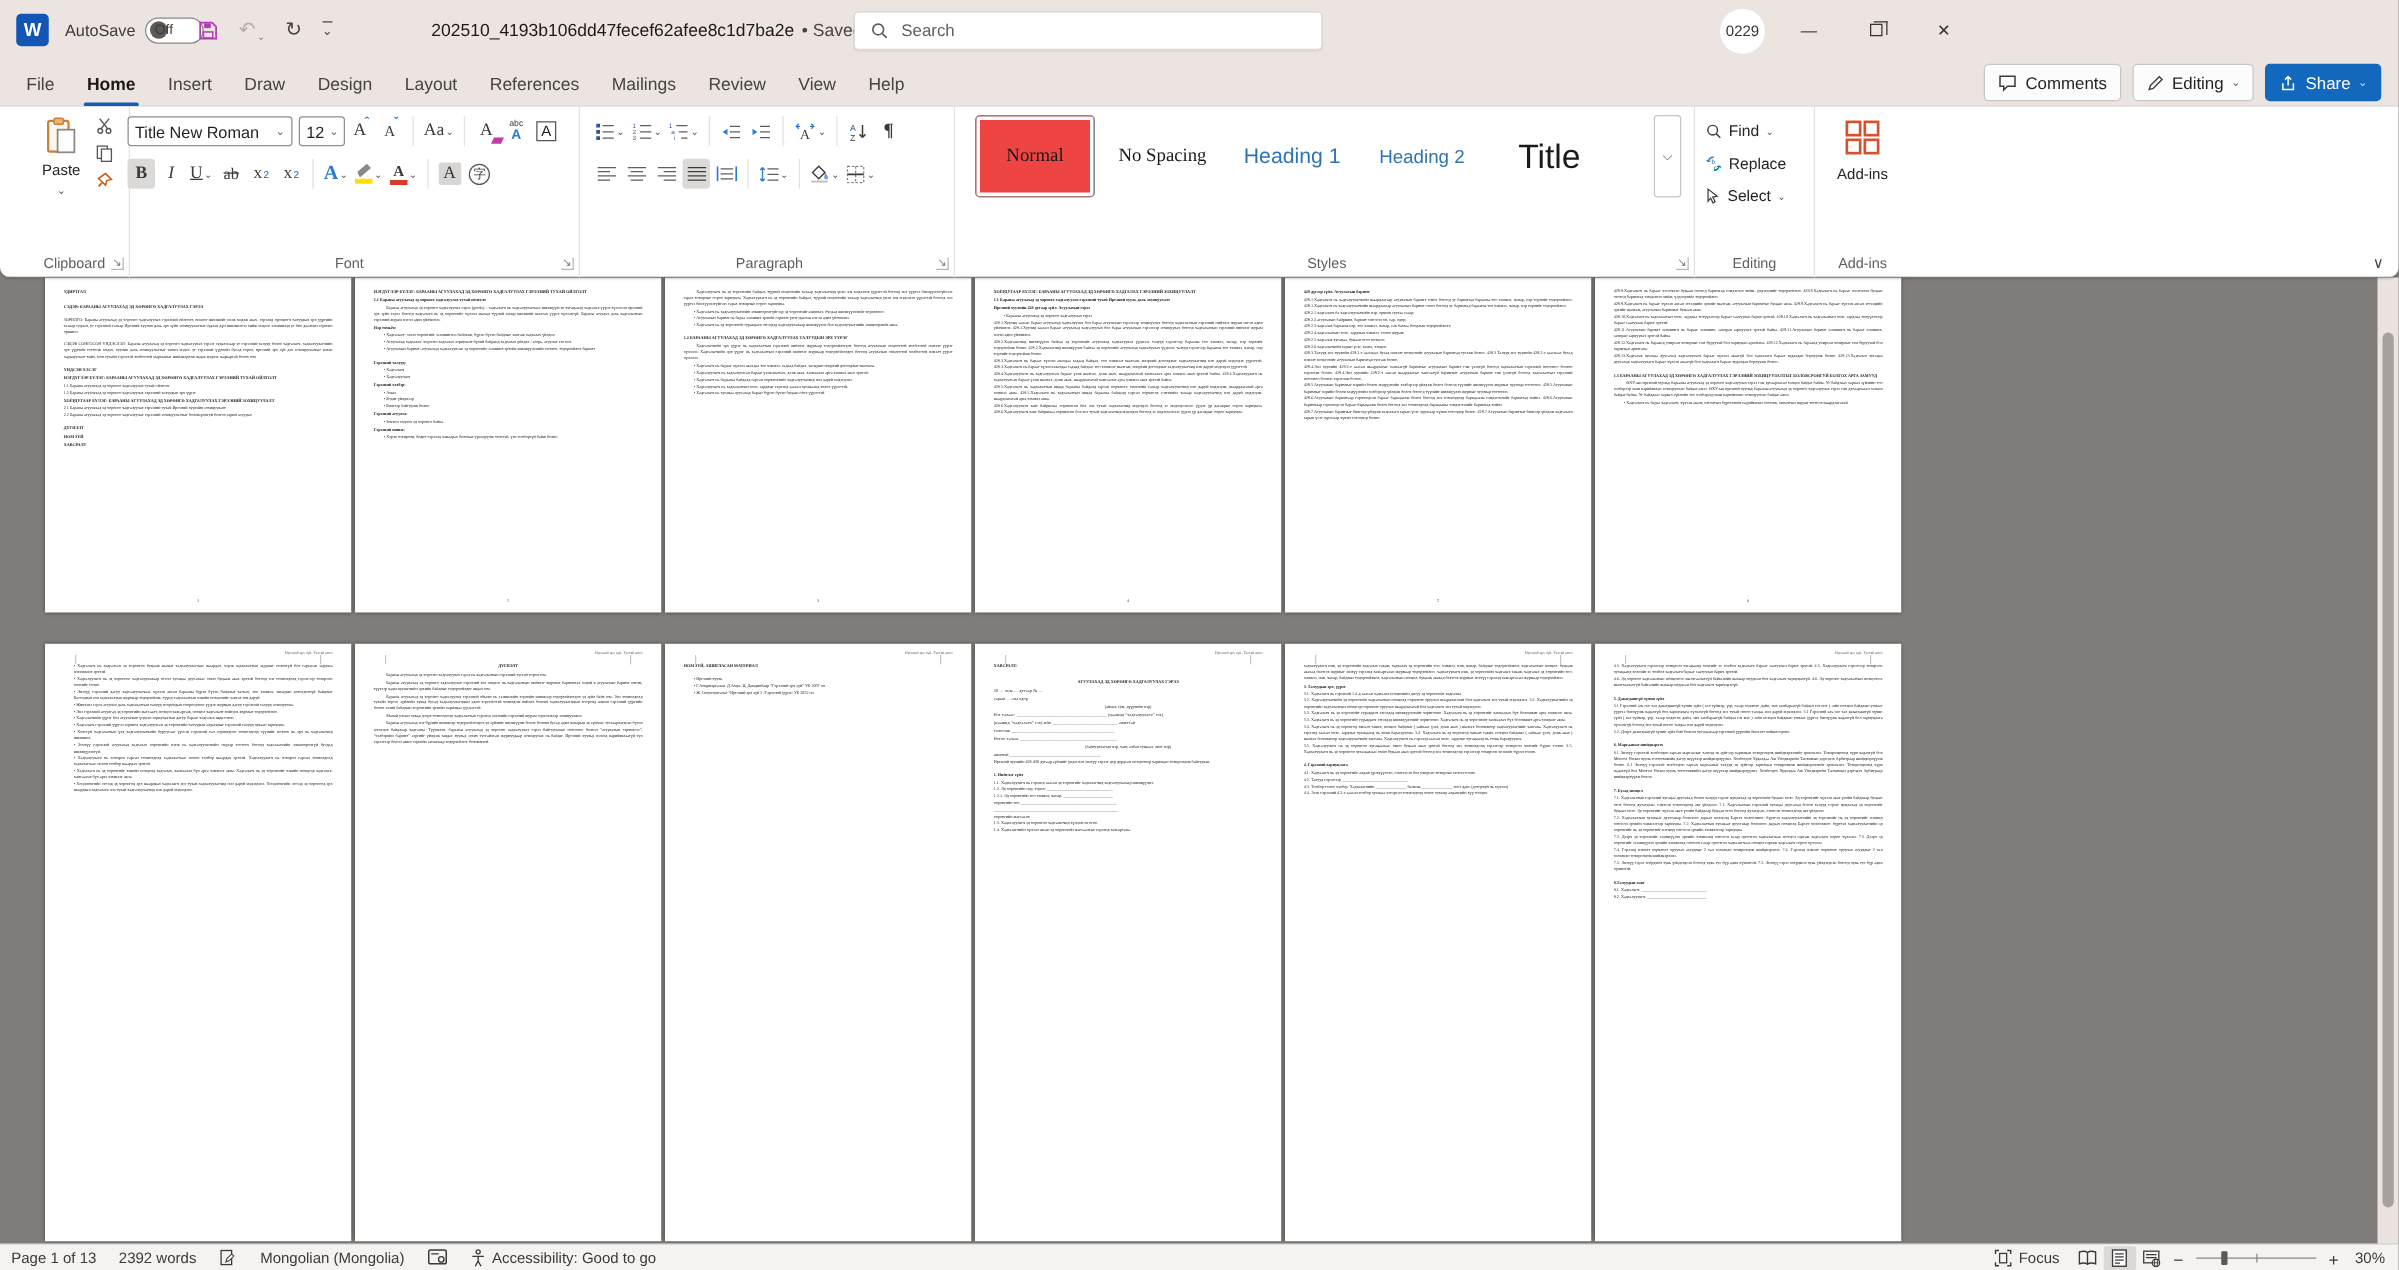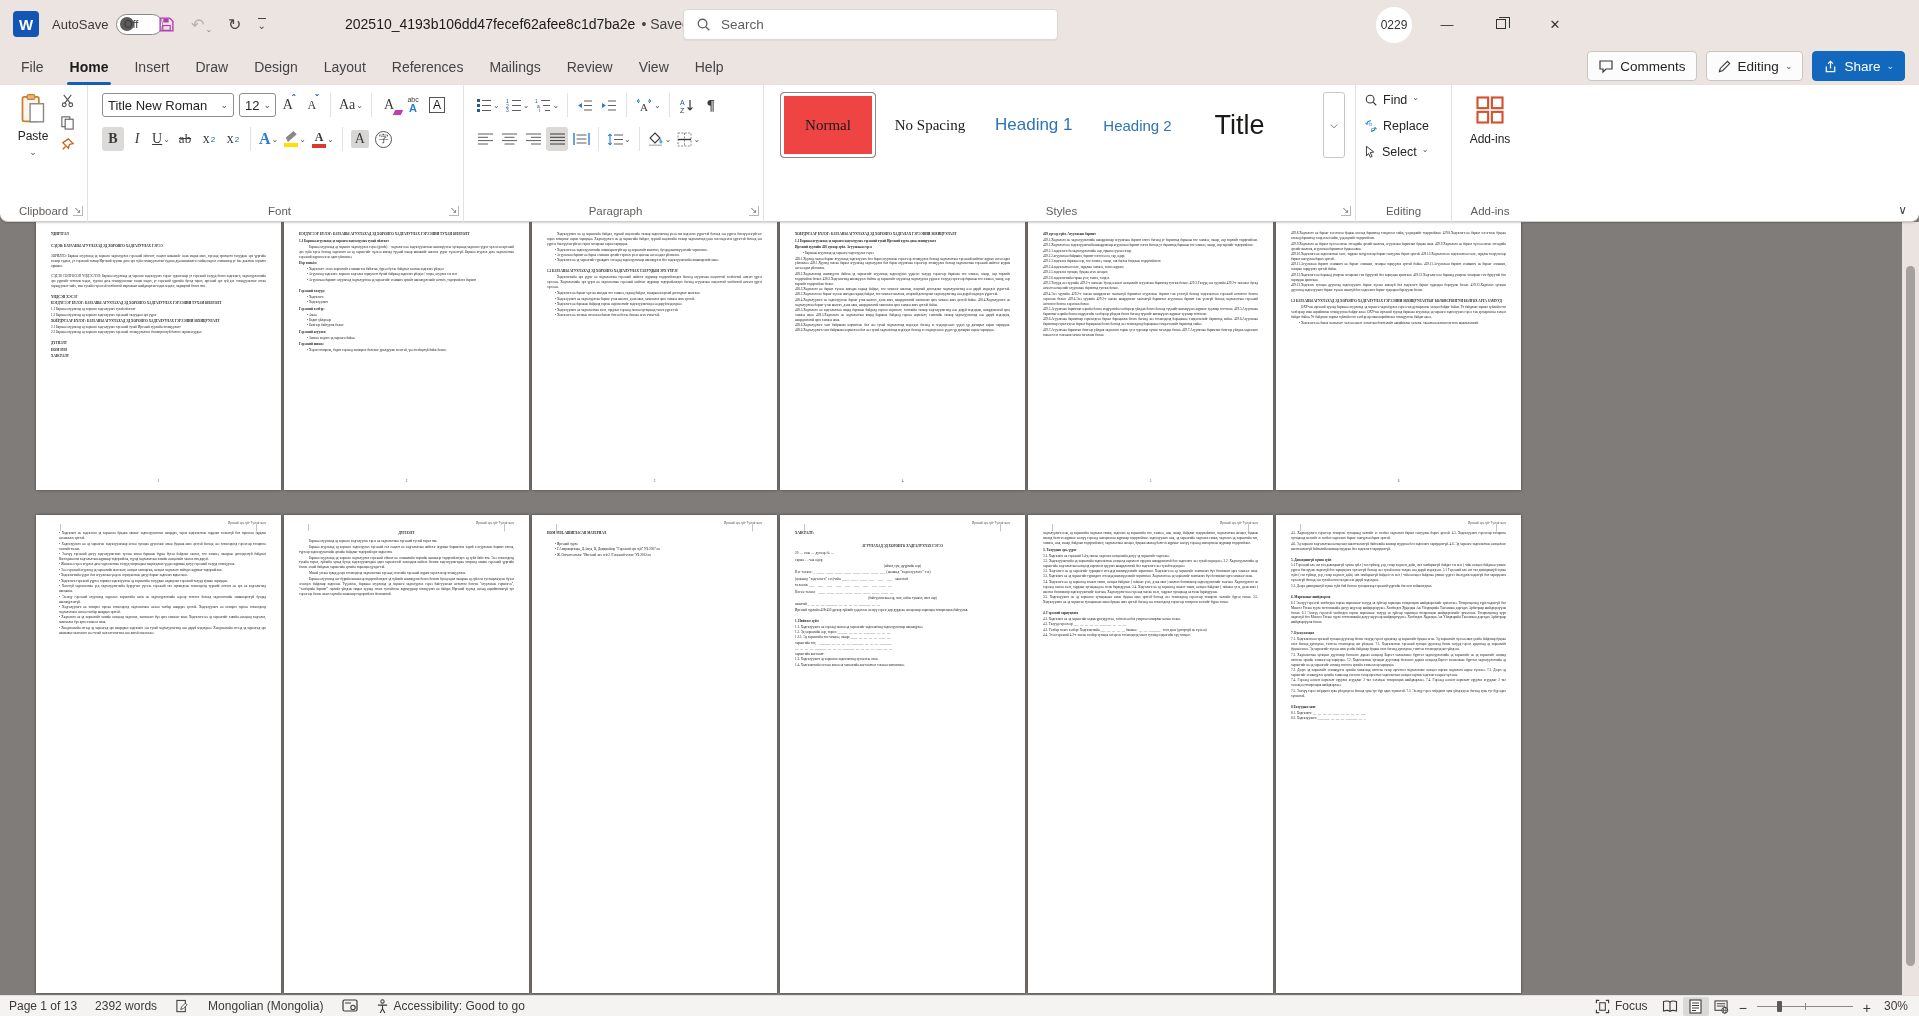--- a/index.html
+++ b/index.html
@@ -44,21 +44,21 @@
 #ribbon{position:absolute;top:85px;left:0;right:0;height:137px;background:#fff;border-bottom:1px solid #cfccc9;border-radius:0 0 8px 8px;box-shadow:0 1px 2px rgba(0,0,0,.18);z-index:5}
 .group{position:absolute;top:0;height:137px;border-right:1px solid #e4e2e0}
 .glabel{position:absolute;bottom:5px;left:0;right:0;text-align:center;font-size:11.5px;color:#605e5c}
 .launcher{position:absolute;bottom:6px;right:4px;font-size:9px;color:#7a7876;border:1px solid #b9b7b5;border-top:none;border-left:none;width:10px;height:10px;line-height:8px;text-align:center}
 .r1{position:absolute;top:8px;left:6px;display:flex;align-items:center;gap:2px}
 .r2{position:absolute;top:42px;left:6px;display:flex;align-items:center;gap:2px}
 .sbtn{min-width:22px;height:24px;display:flex;align-items:center;justify-content:center;gap:1px;border-radius:3px;padding:0 2px}
 .sbtn .cv{font-size:8px;color:#5a5856}
 .sbtn.on{background:#dcdad8}
 .vsep{width:1px;height:24px;background:#e4e2e0;margin:0 4px}
-#g-clip{left:0;width:88px}
+#g-clip{left:16px;width:88px}
 #paste-btn{position:absolute;top:8px;left:8px;width:50px;height:92px;display:flex;flex-direction:column;align-items:center;justify-content:flex-start;gap:4px;border-radius:4px}
 #paste-btn .plabel{font-size:12px;color:#252423}
 #paste-btn .cv{font-size:9px;color:#555}
 #clip-small{position:absolute;left:60px;top:8px;display:flex;flex-direction:column;gap:7px}
 #g-font{left:96px;width:368px}
 .combo{height:24px;border:1px solid #908e8c;border-radius:3px;background:#fff;display:flex;align-items:center;justify-content:space-between;padding:0 5px;font-size:13px;color:#252423}
 .combo .cv{font-size:9px;color:#5a5856;margin-left:4px}
 #font-name{width:132px}
 #font-size{width:37px;margin-left:3px}
 .ltr{font-size:14px;color:#3b3a39}
@@ -82,21 +82,21 @@
 #styles-gallery{position:absolute;top:7px;left:12px;display:flex;align-items:stretch;height:66px;gap:6px}
 .style-card{min-width:96px;padding:0 10px;display:flex;align-items:center;justify-content:center;border-radius:4px;border:1px solid transparent}
 .style-card.sel{border:1px solid #8a8886;box-shadow:0 0 0 3px #fff inset;background:#ef4444}
 .sl{white-space:nowrap}
 .sl.normal,.sl.nospacing{font-family:"Liberation Serif",serif;font-size:15px;color:#1b1a19}
 .sl.h1{font-size:17px;color:#2e74b5}
 .sl.h2{font-size:15px;color:#2e74b5}
 .sl.title{font-size:27px;color:#1b1a19;font-weight:300}
 #styles-more{position:absolute;right:10px;top:7px;width:22px;height:66px;border:1px solid #c8c6c4;border-radius:3px;display:flex;align-items:center;justify-content:center;font-size:10px;color:#555}
 #g-edit{left:1356px;width:96px}
-.erow{display:flex;align-items:flex-start;gap:5px;font-size:12.5px;color:#252423;height:24px;padding-left:8px}
+.erow{display:flex;align-items:center;gap:5px;font-size:12.5px;color:#252423;height:24px;padding-left:8px}
 .erow .cv{font-size:8px;color:#5a5856}
 #g-addins{left:1452px;width:76px;border-right:none}
 #addins-btn{position:absolute;top:10px;left:0;right:0;display:flex;flex-direction:column;align-items:center;gap:7px}
 #addins-btn .albl{font-size:12px;color:#252423}
 #ribbon-collapse{position:absolute;right:12px;bottom:4px;font-size:12px;color:#444}
 
 .mi{display:flex;align-items:center;justify-content:center}
 
 #canvas{position:absolute;top:222px;bottom:21px;left:0;right:17px;background:#7f7c79;overflow:hidden}
 #scroll-col{position:absolute;top:222px;bottom:21px;right:0;width:17px;background:#ebe3e0}

